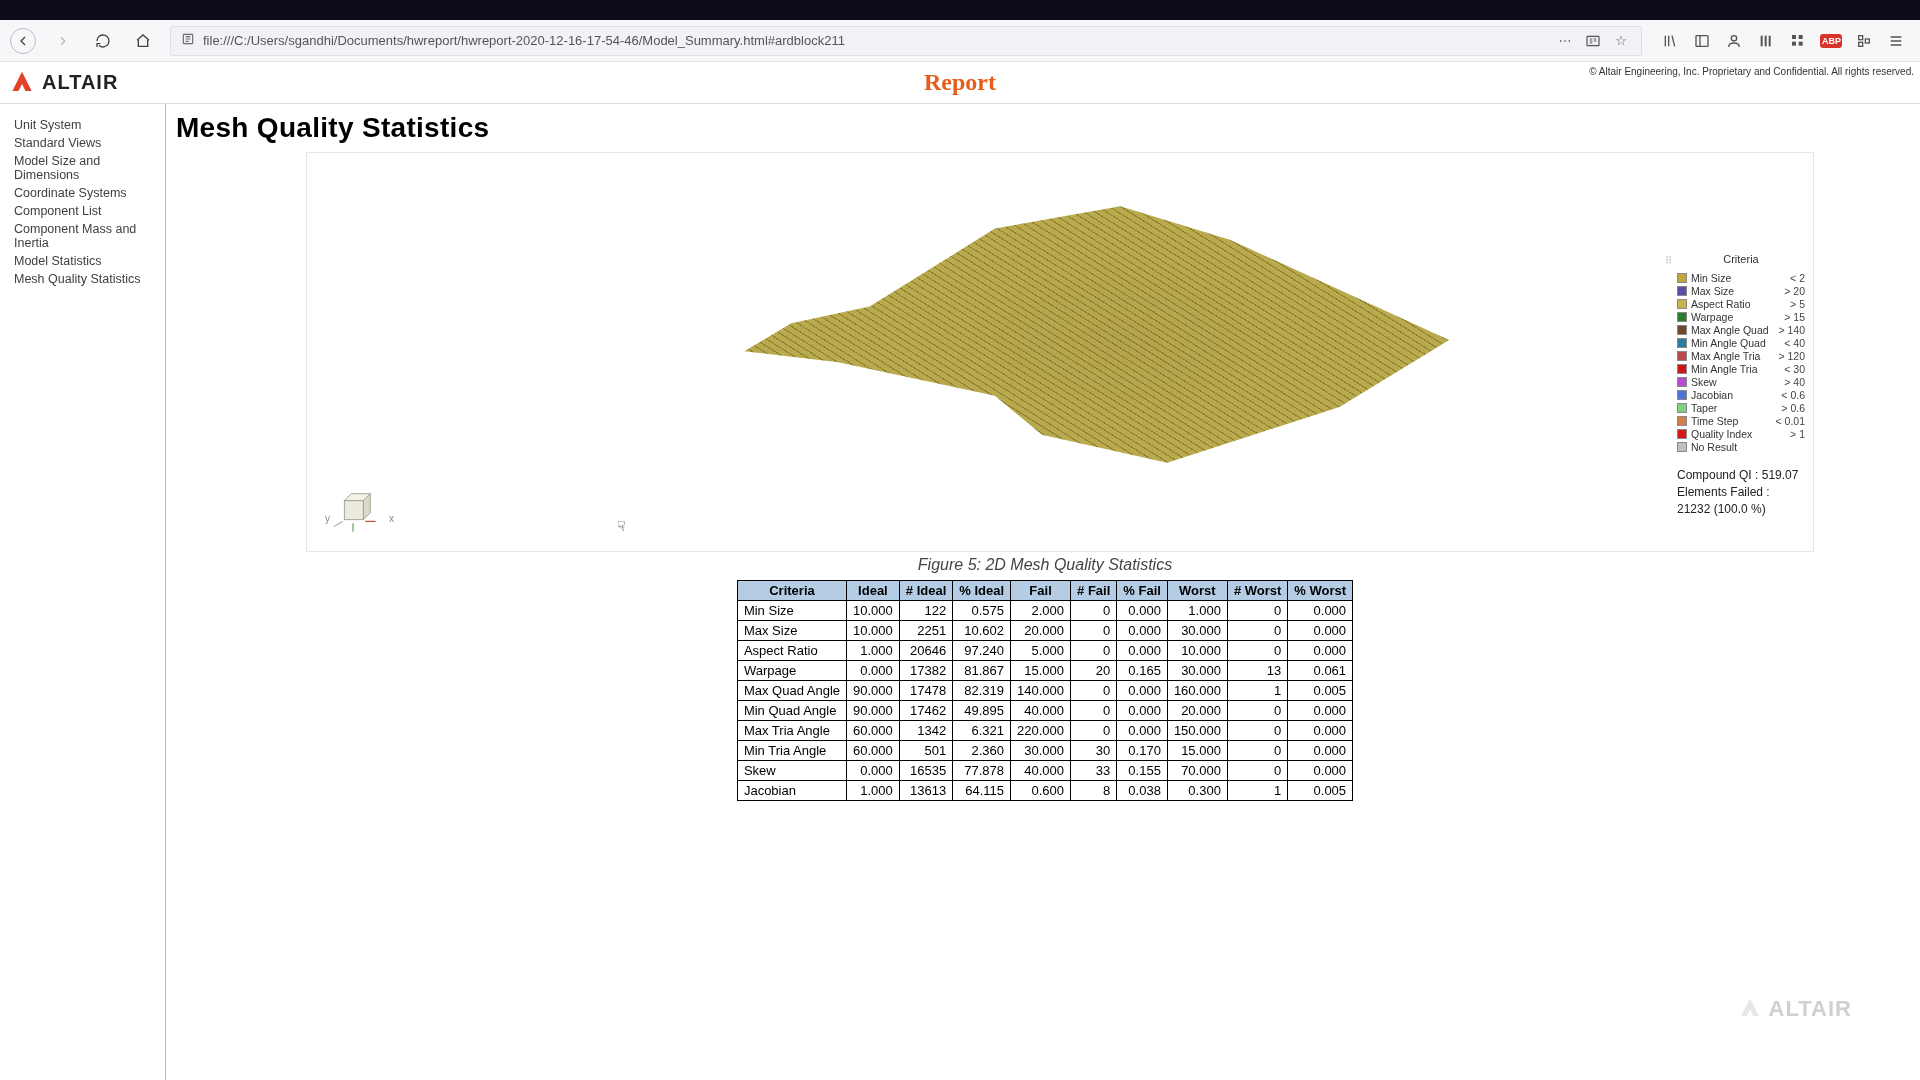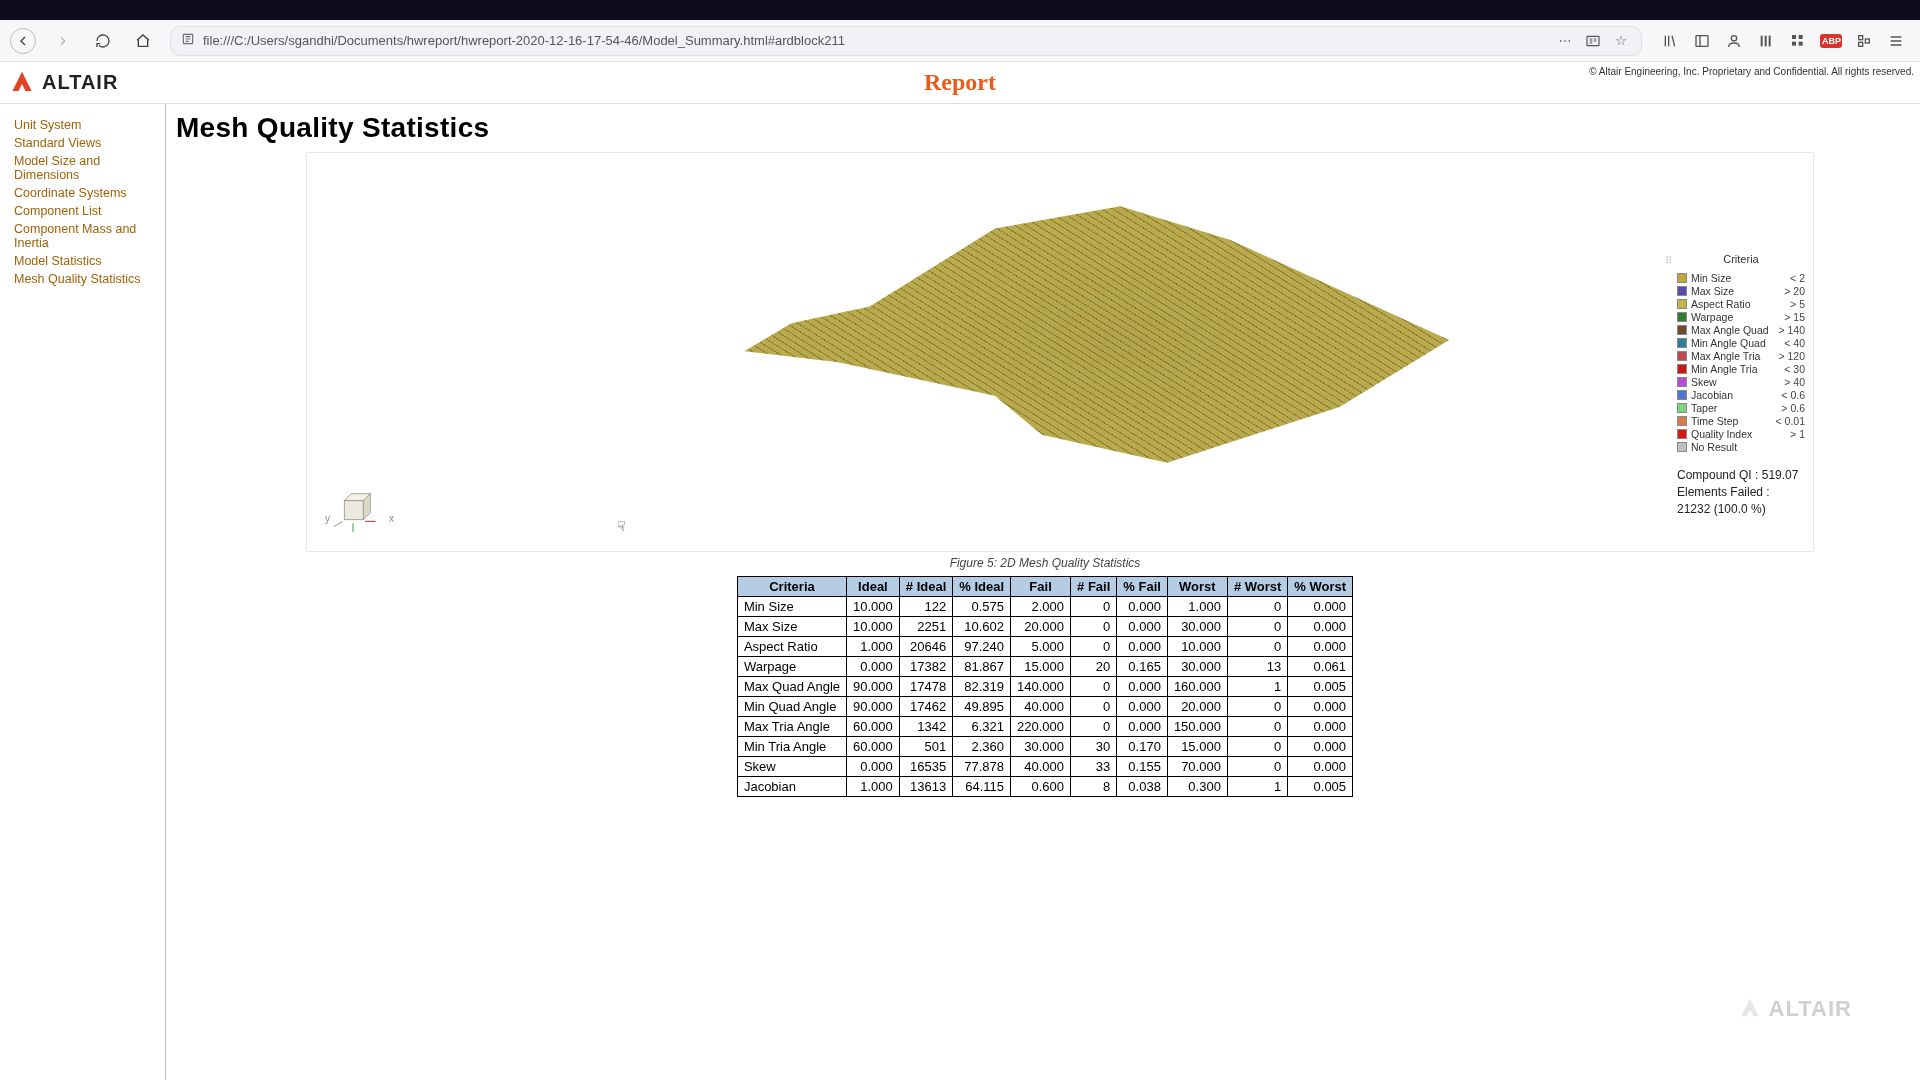--- a/index.html
+++ b/index.html
@@ -19,21 +19,21 @@
     width: 26px; height: 26px; border-radius: 50%;
     display: flex; align-items: center; justify-content: center;
     color: #444; cursor: pointer; font-size: 15px;
     border:1px solid transparent;
   }
   .nav-btn.outlined { border:1px solid #bcbcc4; }
   .nav-btn.dim { color: #b0b0b5; }
   .url-bar {
     flex: 1; display: flex; align-items: center; gap: 8px;
     background: #f2f2f6; border: 1px solid #e0e0e4;
-    border-radius: 10px; padding: 3px 10px; font-size: 13px; color: #555;
+    border-radius: 2px; padding: 3px 10px; font-size: 13px; color: #555;
     height: 30px;
   }
   .url-bar .lock { font-size: 12px; color: #6b6b72; }
   .url-text { flex: 1; white-space: nowrap; overflow: hidden; text-overflow: ellipsis; }
   .right-icons { display: flex; gap: 12px; align-items: center; padding: 0 4px; color: #555; font-size: 15px; }
   .icon-box { width:20px; height:20px; display:flex; align-items:center; justify-content:center; cursor:pointer; }
   .abp { background:#d9342b; color:#fff; font-size:9px; font-weight:bold; border-radius:3px; padding:2px 2px; width:22px; text-align:center;}
 
   
   .banner {
@@ -42,21 +42,21 @@
     background: #fff;
   }
   .altair-logo { position: absolute; left: 8px; display: flex; align-items: center; gap: 6px; font-weight: 700; letter-spacing: 1px; color: #222; font-size: 20px; }
   .altair-logo svg { width: 28px; height: 28px; }
   .report-title { color: #e65c1a; font-weight: 700; font-size: 24px; font-family: Liberation Serif, serif; }
   .copyright { position: absolute; right: 6px; top: 4px; font-size: 10px; color: #333; text-align: right; }
 
   
   .body-row { flex: 1; display: flex; overflow: hidden; }
   .sidebar { width: 166px; border-right: 1px solid #bbb; padding: 12px 0 0 14px; font-size: 12.5px; }
-  .sidebar .nav-link { display:block; color:#a16207; padding: 2px 0; cursor:pointer; }
+  .sidebar .nav-link { display:block; color:#404040; padding: 2px 0; cursor:pointer; }
 
   .content { flex: 1; padding: 8px 6px 0 10px; overflow: auto; position: relative; }
   .content::-webkit-scrollbar { width: 14px; }
   .content::-webkit-scrollbar-track { background: #f0f0f0; }
   .content::-webkit-scrollbar-thumb { background: #c1c1c5; border-radius:2px; }
 
   h1.section { font-size: 28px; font-weight: 800; letter-spacing: 0.3px; margin: 0 0 6px 0; }
 
   
   .figure-frame {
@@ -82,21 +82,21 @@
     font-size: 10.5px; color: #333;
   }
   .legend .drag { position:absolute; left:-12px; top:2px; color:#bbb; font-size:10px; }
   .legend-title { text-align:center; font-weight:500; margin-bottom:6px; font-size:11px; }
   .legend-row { display:flex; align-items:center; gap:4px; height:13px; }
   .swatch { width:10px; height:10px; border:1px solid #888; flex:0 0 10px; }
   .legend-row .nm { flex:1; }
   .legend-row .thr { color:#444; }
   .legend-foot { margin-top:14px; font-size:12px; color:#222; line-height:1.4; }
 
-  .fig-caption { text-align:center; font-style:italic; font-size:12px; color:#444; margin:4px 0 6px; }
+  .fig-caption { text-align:center; font-style:italic; font-size:16px; color:#444; margin:4px 0 6px; }
 
   
   table.qstats {
     margin: 0 auto 10px auto; border-collapse: collapse; font-size: 13px;
   }
   table.qstats th, table.qstats td {
     border: 1px solid #000; padding: 2px 6px; white-space: nowrap;
   }
   table.qstats th {
     background: #b5cde4; font-weight:700; text-align:center;

